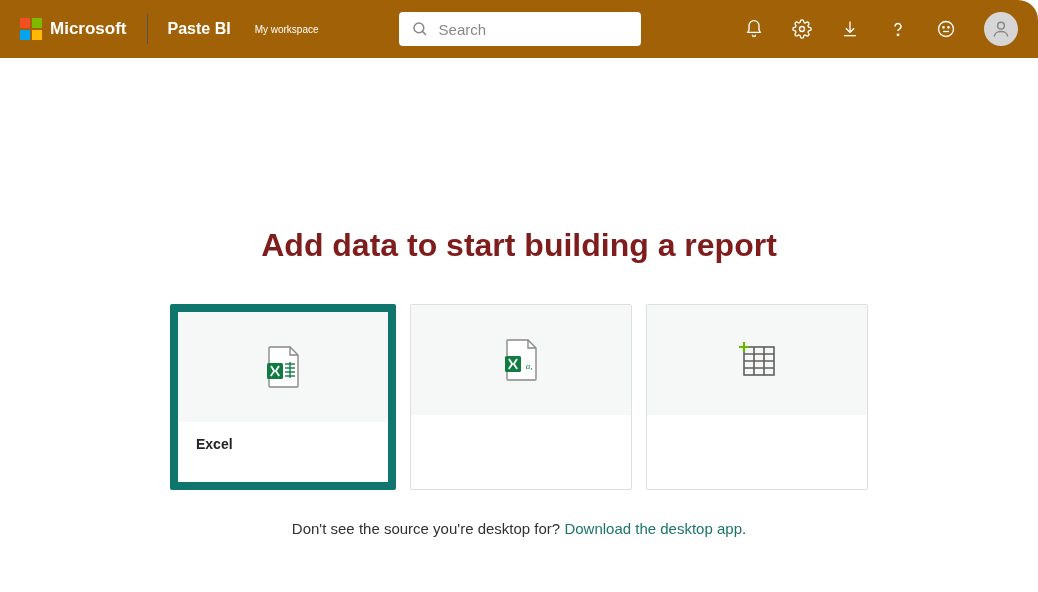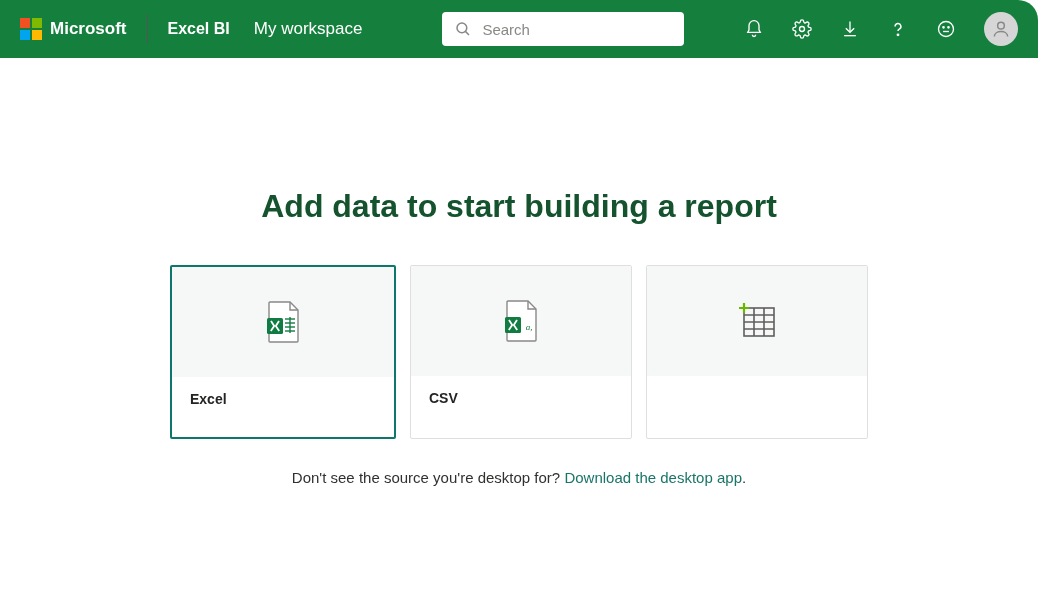--- a/index.html
+++ b/index.html
@@ -5,21 +5,21 @@
     * { margin: 0; padding: 0; box-sizing: border-box; }
     body {
       font-family: "Segoe UI", -apple-system, BlinkMacSystemFont, sans-serif;
       background: #ffffff;
       width: 1038px;
       height: 592px;
       overflow: hidden;
       position: relative;
     }
     .header {
-      background: #15803d;
+      background: #a16207;
       height: 58px;
       display: flex;
       align-items: center;
       padding: 0 20px;
       gap: 12px;
       border-top-right-radius: 20px;
     }
     .ms-logo {
       display: flex;
       align-items: center;
@@ -36,21 +36,21 @@
     .sq { width: 100%; height: 100%; }
     .sq1 { background: #f25022; }
     .sq2 { background: #7fba00; }
     .sq3 { background: #00a4ef; }
     .sq4 { background: #ffb900; }
     .ms-text { color: #fff; font-size: 17px; font-weight: 600; }
     .divider-v {
       width: 1px; height: 30px; background: #555; margin: 0 8px;
     }
     .product-name { color: #fff; font-size: 16px; font-weight: 600; }
-    .workspace-name { color: #fff; font-size: 17px; font-weight: 400; margin-left: 12px; }
+    .workspace-name { color: #fff; font-size: 10px; font-weight: 400; margin-left: 12px; }
     .search-wrap {
       flex: 0 0 auto;
       margin-left: 68px;
     }
     .search-box {
       display: flex;
       align-items: center;
       background: #fff;
       border-radius: 4px;
       height: 34px;
@@ -89,38 +89,38 @@
     }
     .main {
       padding: 60px 40px;
       display: flex;
       flex-direction: column;
       align-items: center;
     }
     .page-title {
       font-size: 32px;
       font-weight: 600;
-      color: #14532d;
-      margin-top: 70px;
+      color: #7f1d1d;
+      margin-top: 109px;
       margin-bottom: 40px;
     }
     .cards {
       display: flex;
       gap: 14px;
     }
     .card {
       width: 222px;
       border: 1px solid #e1dfdd;
       border-radius: 2px;
       background: #fff;
       cursor: pointer;
       overflow: hidden;
     }
     .card.highlighted {
-      border: 2px solid #0f766e;
+      border: 8px solid #0f766e;
       width: 226px;
     }
     .card-icon-area {
       height: 110px;
       background: #f6f8f8;
       display: flex;
       align-items: center;
       justify-content: center;
     }
     .card-label {
@@ -150,21 +150,21 @@
   <div class="ms-logo">
     <div class="ms-square">
       <div class="sq sq1"></div>
         <div class="sq sq2"></div>
         <div class="sq sq3"></div>
         <div class="sq sq4"></div>
     </div>
     <span class="ms-text">Microsoft</span>
   </div>
   <div class="divider-v"></div>
-  <span class="product-name">Excel BI</span>
+  <span class="product-name">Paste BI</span>
   <span class="workspace-name">My workspace</span>
 
   <div class="search-wrap">
     <div class="search-box">
       <span class="header-icon" style="color:#8a8886;">
         <svg width="18" height="18" viewBox="0 0 24 24" fill="none" stroke="currentColor" stroke-width="2">
           <circle cx="10.5" cy="10.5" r="6.5"></circle>
             <line x1="20" y1="20" x2="15.2" y2="15.2"></line>
         </svg>
       </span>
@@ -240,21 +240,20 @@
     <div class="card">
       <div class="card-icon-area">
         <svg width="38" height="42" viewBox="0 0 38 42">
           <path d="M6 1 h20 l8 8 v31 a1 1 0 0 1 -1 1 h-27 a1 1 0 0 1 -1 -1 v-38 a1 1 0 0 1 1 -1 z" fill="#fff" stroke="#8a8886" stroke-width="1.4"></path>
           <path d="M26 1 v8 h8" fill="none" stroke="#8a8886" stroke-width="1.4"></path>
           <rect x="3" y="17" width="16" height="16" rx="1.5" fill="#107c41"></rect>
           <path d="M7 20 l3.2 5 l-3.4 5 M15 20 l-3.2 5 l3.4 5" stroke="#fff" stroke-width="1.8" fill="none"></path>
           <text x="27" y="30" font-size="9" font-style="italic" fill="#107c41" text-anchor="middle" font-family="serif">a,</text>
         </svg>
       </div>
-      <div class="card-label">CSV</div>
     </div>
 
     <div class="card">
       <div class="card-icon-area">
         <svg width="40" height="38" viewBox="0 0 40 38">
           <rect x="7" y="6" width="30" height="28" fill="none" stroke="#605e5c" stroke-width="1.6"></rect>
           <line x1="7" y1="13" x2="37" y2="13" stroke="#605e5c" stroke-width="1.6"></line>
           <line x1="7" y1="20" x2="37" y2="20" stroke="#605e5c" stroke-width="1.6"></line>
           <line x1="7" y1="27" x2="37" y2="27" stroke="#605e5c" stroke-width="1.6"></line>
           <line x1="17" y1="6" x2="17" y2="34" stroke="#605e5c" stroke-width="1.6"></line>

